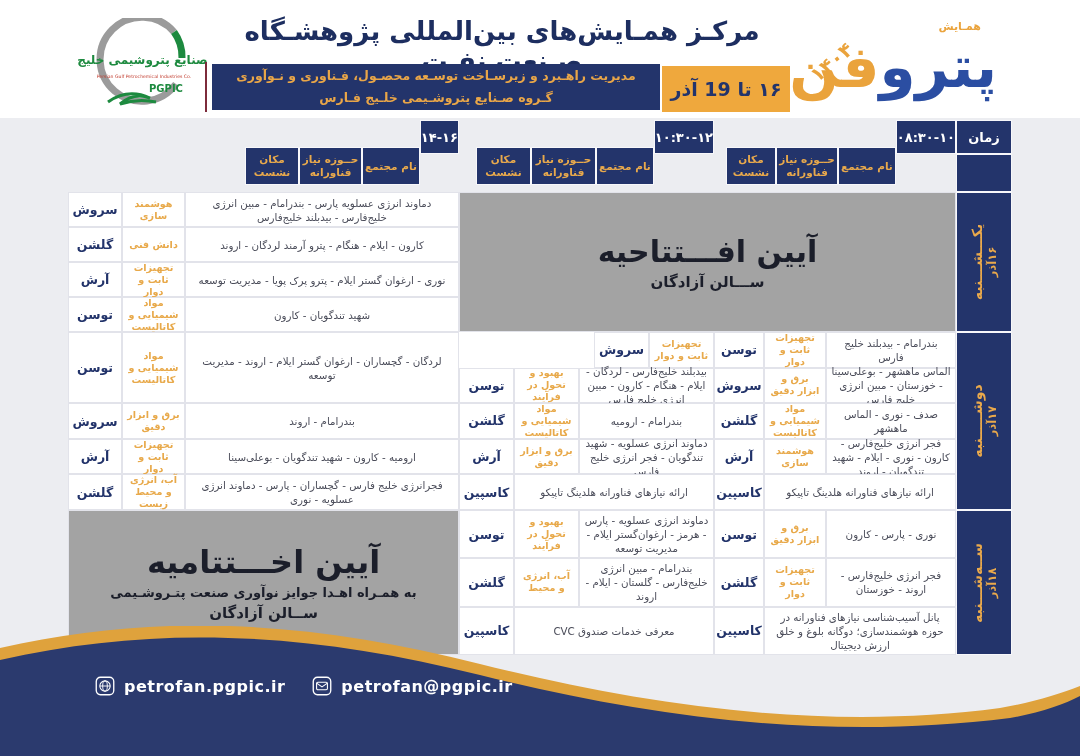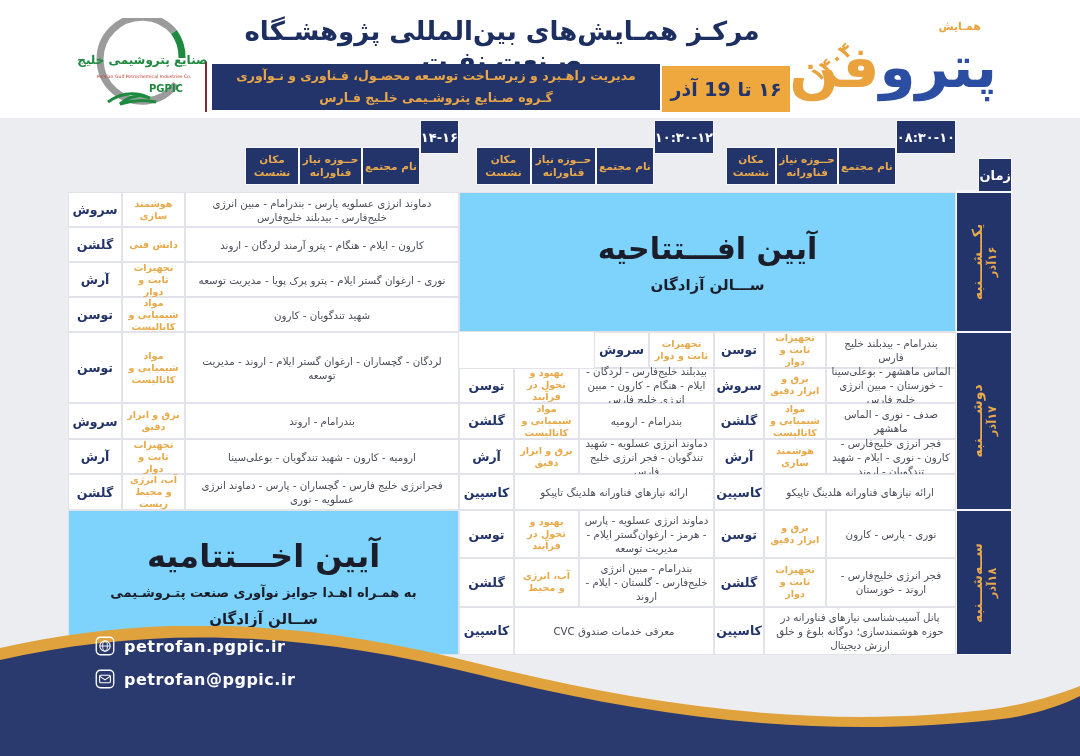--- a/index.html
+++ b/index.html
@@ -22,21 +22,21 @@
   .pf-word{position:absolute;right:18px;top:22px;font-size:58px;font-weight:bold;line-height:1;white-space:nowrap;}
   .pf-blue{color:#2b4ea2;}
   .pf-gold{color:#eaa33c;}
   .pf-conf{position:absolute;right:34px;top:4px;color:#eaa33c;font-size:11px;font-weight:bold;}
   .pf-year{position:absolute;left:2px;top:34px;transform:rotate(-40deg);color:#eaa33c;font-size:20px;font-weight:bold;}
 
   
   .sched{position:absolute;left:68px;top:120px;width:944px;height:535px;direction:rtl;
          display:flex;flex-direction:column;font-size:10px;}
   .thead{display:flex;height:72px;}
-  .hz{width:56px;display:flex;flex-direction:row;align-items:flex-end;}
+  .hz{width:56px;display:flex;flex-direction:column;}
   .hcell{background:#23346b;border:1px solid #f7f7fa;box-sizing:border-box;
          display:flex;align-items:center;justify-content:center;text-align:center;}
   .t-zaman{height:34px;color:#ffffff;font-size:13px;font-weight:bold;}
   .t-zempty{flex:1;}
   .hgrp{display:flex;flex-direction:row;}
   .hg1{width:242px}.hg2{width:255px}.hg3{width:391px}
   .time-head{height:34px;color:#ffffff;font-size:13px;font-weight:bold;direction:ltr;}
   .sub-row{display:flex;height:38px;margin-top:27px;}
   .sub-row .hcell{color:#e8a94c;font-size:10.5px;font-weight:bold;line-height:13px;padding:0 2px;}
 
@@ -56,31 +56,31 @@
         justify-content:center;text-align:center;padding:1px 4px;background:#fff;}
   .g1 .n{flex:1}.g1 .d{width:62px}.g1 .v{width:50px}
   .g2 .n{flex:1}.g2 .d{width:65px}.g2 .v{width:55px}
   .g3 .n{flex:1}.g3 .d{width:63px}.g3 .v{width:54px}
   .pnl{flex:1;}
   .n{color:#4a4c59;font-size:10.3px;line-height:14px;}
   .d{color:#e8a94a;font-size:9.6px;font-weight:bold;line-height:12px;text-align:center;}
   .v{color:#22336a;font-size:12.5px;font-weight:bold;}
   .pnl{color:#4a4c59;font-size:10.3px;line-height:14px;}
 
-  .cer{border:1px solid #e2e3ea;box-sizing:border-box;background:#7dd3fc;
-       display:flex;flex-direction:column;align-items:center;justify-content:center;gap:10px;}
+  .cer{border:1px solid #e2e3ea;box-sizing:border-box;background:#a3a3a3;
+       display:flex;flex-direction:column;align-items:center;justify-content:center;gap:4px;}
   .cer-open{width:497px;}
   .cer-close{width:391px;}
   .cer-title{font-size:30px;font-weight:bold;color:#1b1e2a;}
   .cer-line{font-size:13px;font-weight:bold;color:#1b1e2a;}
   .cer-hall{font-size:15px;font-weight:bold;color:#1b1e2a;}
 
   
   .wave{position:absolute;left:0;bottom:0;width:1080px;height:130px;}
-  .contacts{position:absolute;left:95px;top:636px;display:flex;flex-direction:column;gap:13px;}
+  .contacts{position:absolute;left:95px;top:676px;display:flex;flex-direction:row;gap:27px;}
   .contact-row{display:flex;align-items:center;gap:9px;direction:ltr;}
   .contact-row span{color:#ffffff;font-size:16px;font-weight:bold;letter-spacing:0.5px;}
   .cicon{width:20px;height:20px;flex:0 0 auto;}
 </style>
 </head>
 <body>
 
 <div id="page">
 
   <div class="header-band">

